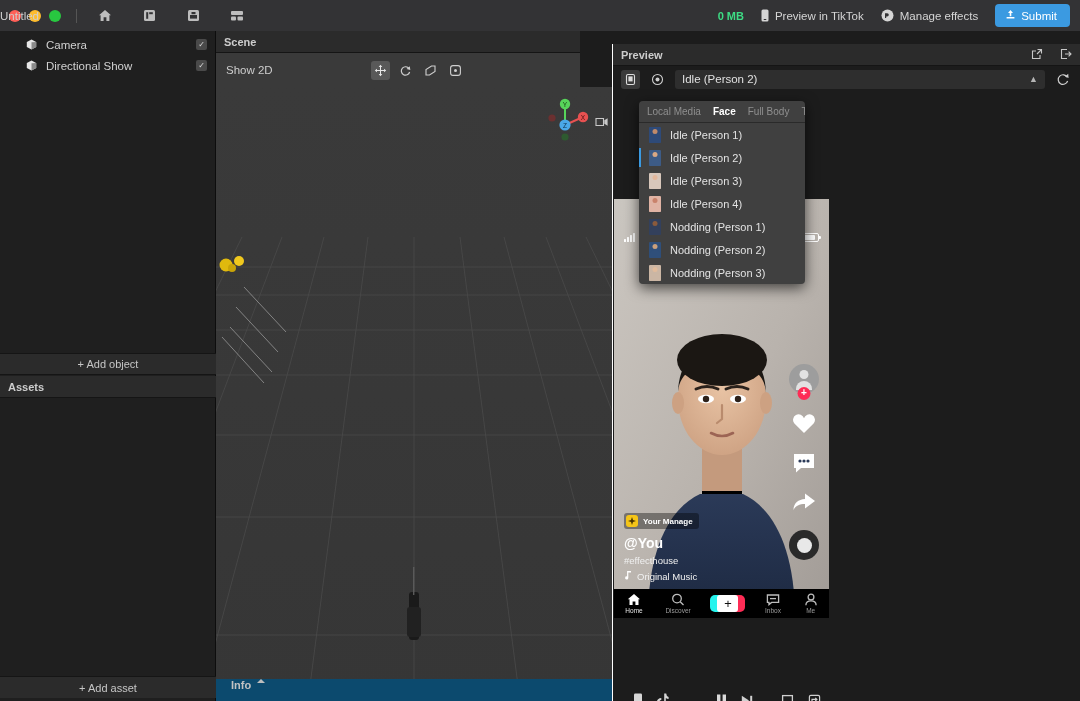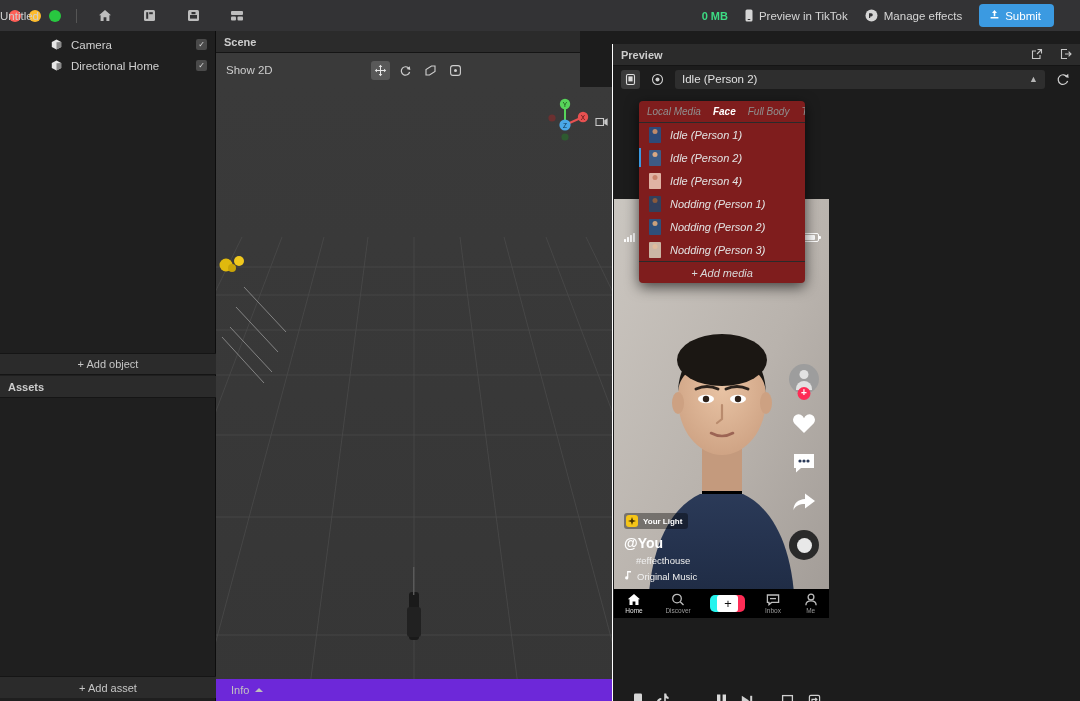--- a/index.html
+++ b/index.html
@@ -29,21 +29,21 @@
   .tb-ico {
     width: 24px; height: 22px; display: flex; align-items: center; justify-content: center;
     color: #bdbdbd; cursor: default;
   }
   .tb-ico svg { display: block; }
   .tb-title {
     position: absolute; left: 0; right: 0; text-align: left;
     font-size: 11.5px; color: #cfcfcf; pointer-events: none;
   }
   .tb-right {
-    margin-left: auto; display: flex; align-items: center; gap: 17px; padding-right: 26px;
+    margin-left: auto; display: flex; align-items: center; gap: 17px; padding-right: 10px;
   }
   .mem { font-size: 11px; color: #3ddc84; font-weight: bold; }
   .tb-btn {
     display: flex; align-items: center; gap: 6px; font-size: 11.5px; color: #d5d5d5;
     cursor: default;
   }
   .tb-btn .g { display: flex; align-items: center; }
   .submit {
     background: #3b9ae1; color: #fff; font-size: 11.5px;
     padding: 5px 13px 5px 10px; border-radius: 4px;
@@ -56,21 +56,21 @@
     background: #1f1f1f; border-right: 1px solid #0d0d0d;
   }
   .panel-head {
     height: 22px; background: #2b2b2b; display: flex; align-items: center;
     padding-left: 8px; font-size: 11px; font-weight: bold; color: #cdcdcd;
     border-bottom: 1px solid #151515;
   }
   .hier-list { padding-top: 3px; }
   .hier-row {
     display: flex; align-items: center; height: 21px; padding: 0 8px 0 26px;
-    font-size: 11.5px; color: #d0d0d0; cursor: default; margin-left: 25px;
+    font-size: 11.5px; color: #d0d0d0; cursor: default;
   }
   .cube-ico { width: 13px; margin-right: 7px; display: flex; align-items: center; }
   .chk {
     margin-left: auto; width: 11px; height: 11px; border-radius: 2px;
     background: #4a4a4a; display: flex; align-items: center; justify-content: center;
     font-size: 8px; color: #ddd; line-height: 1;
   }
   .add-bar {
     position: absolute; left: 0; width: 216px; height: 22px;
     background: #2b2b2b; display: flex; align-items: center; justify-content: center;
@@ -101,22 +101,22 @@
     width: 19px; height: 19px; border-radius: 3px; display: flex;
     align-items: center; justify-content: center; color: #cfcfcf; cursor: default;
   }
   .tool.active { background: #595959; }
   .viewport { position: absolute; top: 56px; left: 0; width: 396px; height: 614px; overflow: hidden; }
   .grid-svg { position: absolute; top: 0; left: 0; }
   .gizmo { position: absolute; top: 5px; right: 22px; width: 50px; height: 50px; }
   .cam-ico { position: absolute; top: 27px; right: 3px; color: #c9c9c9; }
   .info-bar {
     position: absolute; bottom: 0; left: 0; width: 396px; height: 22px;
-    background: #6d28d9; display: flex; align-items: center; padding-left: 15px;
-    gap: 6px; font-size: 11px; color: #c2c2c2; cursor: default;
+    background: #0c4a6e; display: flex; padding-left: 15px;
+    gap: 6px; font-size: 11px; color: #c2c2c2; cursor: default; font-weight: bold;
   }
   .caret-up { width: 0; height: 0; border-left: 4px solid transparent;
     border-right: 4px solid transparent; border-bottom: 4px solid #bdbdbd; }
 
   
   .preview {
     position: absolute; top: 44px; left: 612px; width: 468px; height: 670px;
     background: #1c1c1c; border-left: 1px solid #ffffff;
   }
   .pv-head {
@@ -134,23 +134,23 @@
   .combo {
     flex: 1; height: 19px; background: #2e2e2e; border-radius: 3px;
     display: flex; align-items: center; padding: 0 7px;
     font-size: 11.5px; color: #e0e0e0; cursor: default;
   }
   .combo .caret { margin-left: auto; font-size: 9px; color: #b5b5b5; }
 
   
   .dropdown {
     position: absolute; top: 57px; left: 26px; width: 166px;
-    background: #7f1d1d; border-radius: 4px;
+    background: #404040; border-radius: 4px;
     box-shadow: 0 4px 14px rgba(0,0,0,.65);
-    z-index: 50; overflow: hidden; font-style: italic;
+    z-index: 50; overflow: hidden;
   }
   .dd-tabs {
     display: flex; align-items: center; gap: 12px; height: 22px;
     padding: 0 8px; font-size: 10px; color: #8f8f8f;
     border-bottom: 1px solid #2a2a2a; overflow: hidden; white-space: nowrap;
   }
   .dd-tab { cursor: default; }
   .dd-tab.active { color: #ffffff; font-weight: bold; }
   .dd-item {
     display: flex; align-items: center; height: 23px; padding-left: 10px;
@@ -208,21 +208,21 @@
     display: flex; align-items: center; justify-content: center; }
   .disc i { width: 15px; height: 15px; border-radius: 50%; background: #e8e8e8; display: block; }
 
   .overlay { position: absolute; left: 10px; bottom: 36px; z-index: 6; }
   .eff-chip { display: inline-flex; align-items: center; gap: 5px;
     background: rgba(0,0,0,.38); border-radius: 3px; padding: 2px 6px 2px 2px; }
   .eff-sq { width: 12px; height: 12px; border-radius: 3px; background: #f5c518;
     display: flex; align-items: center; justify-content: center; }
   .eff-txt { font-size: 8px; color: #fff; font-weight: bold; }
   .ov-user { font-size: 14px; color: #fff; font-weight: bold; margin-top: 6px; }
-  .ov-tag { font-size: 9.5px; color: #f0f0f0; margin-top: 4px; margin-left: 12px; }
+  .ov-tag { font-size: 9.5px; color: #f0f0f0; margin-top: 4px; }
   .ov-music { font-size: 9.5px; color: #f0f0f0; margin-top: 5px; display: flex;
     align-items: center; gap: 5px; }
 
   .tiktok-nav {
     position: absolute; bottom: 0; left: 0; right: 0; height: 29px; background: #000;
     display: flex; align-items: center; justify-content: space-around; z-index: 7;
   }
   .nav-item { display: flex; flex-direction: column; align-items: center; gap: 1px;
     color: #fff; cursor: default; }
   .nav-item span { font-size: 6.5px; color: #e4e4e4; }
@@ -333,21 +333,21 @@
         <span>Camera</span>
         <span class="chk">✓</span>
       </div>
       <div class="hier-row">
         <span class="cube-ico">
           <svg width="11" height="11" viewBox="0 0 11 11">
               <path fill="#e6e6e6" d="M5.5.6 10.2 3v5L5.5 10.4.8 8V3z"></path>
               <path fill="#8a8a8a" d="M5.5 3.3 10.2 3v5L5.5 10.4z"></path>
             </svg>
         </span>
-        <span>Directional Home</span>
+        <span>Directional Show</span>
         <span class="chk">✓</span>
       </div>
     </div>
 
     <div class="add-bar obj">
       <span>+ Add object</span>
     </div>
 
     <div class="assets-head">
       <div class="panel-head">
@@ -526,20 +526,27 @@
         <span>Idle (Person 1)</span>
       </div>
       <div class="dd-item sel">
         <span class="thumb" style="background:#3d5b86">
           <span class="body" style="background:#3d5b86"></span>
             <span class="head" style="background:#d9a884"></span>
         </span>
         <span>Idle (Person 2)</span>
       </div>
       <div class="dd-item">
+        <span class="thumb" style="background:#d8c7bb">
+          <span class="body" style="background:#d8c7bb"></span>
+            <span class="head" style="background:#e3b79b"></span>
+        </span>
+        <span>Idle (Person 3)</span>
+      </div>
+      <div class="dd-item">
         <span class="thumb" style="background:#e0b3a4">
           <span class="body" style="background:#e0b3a4"></span>
             <span class="head" style="background:#c9826b"></span>
         </span>
         <span>Idle (Person 4)</span>
       </div>
       <div class="dd-item">
         <span class="thumb" style="background:#33405c">
           <span class="body" style="background:#33405c"></span>
             <span class="head" style="background:#8a5a3c"></span>
@@ -552,23 +559,20 @@
             <span class="head" style="background:#caa07c"></span>
         </span>
         <span>Nodding (Person 2)</span>
       </div>
       <div class="dd-item">
         <span class="thumb" style="background:#cbb6a4">
           <span class="body" style="background:#cbb6a4"></span>
             <span class="head" style="background:#e0bb9c"></span>
         </span>
         <span>Nodding (Person 3)</span>
-      </div>
-      <div class="dd-add">
-        <span>+ Add media</span>
       </div>
     </div>
 
     <div class="phone">
       <svg class="phone-photo" width="215" height="419" viewBox="0 0 215 419">
         <defs>
           <linearGradient id="bgw" x1="0" y1="0" x2="1" y2="1">
             <stop offset="0%" stop-color="#cfcac4"></stop>
               <stop offset="55%" stop-color="#bdb7b1"></stop>
               <stop offset="100%" stop-color="#a59f9a"></stop>
@@ -650,21 +654,21 @@
           </div>
       </div>
 
       <div class="overlay">
         <div class="eff-chip">
           <span class="eff-sq">
             <svg width="8" height="8" viewBox="0 0 8 8">
                 <path fill="#4a3400" d="M4 0l1 3 3 1-3 1-1 3-1-3-3-1 3-1z"></path>
               </svg>
           </span>
-          <span class="eff-txt">Your Light</span>
+          <span class="eff-txt">Your Manage</span>
         </div>
         <div class="ov-user">@You</div>
         <div class="ov-tag">#effecthouse</div>
         <div class="ov-music">
           <span>
             <svg width="8" height="9" viewBox="0 0 8 9">
                 <path fill="#fff" d="M3 0h4v1.4H4.3V7a1.6 1.6 0 1 1-1.2-1.55V0z"></path>
               </svg>
           </span>
           <span>Original Music</span>

